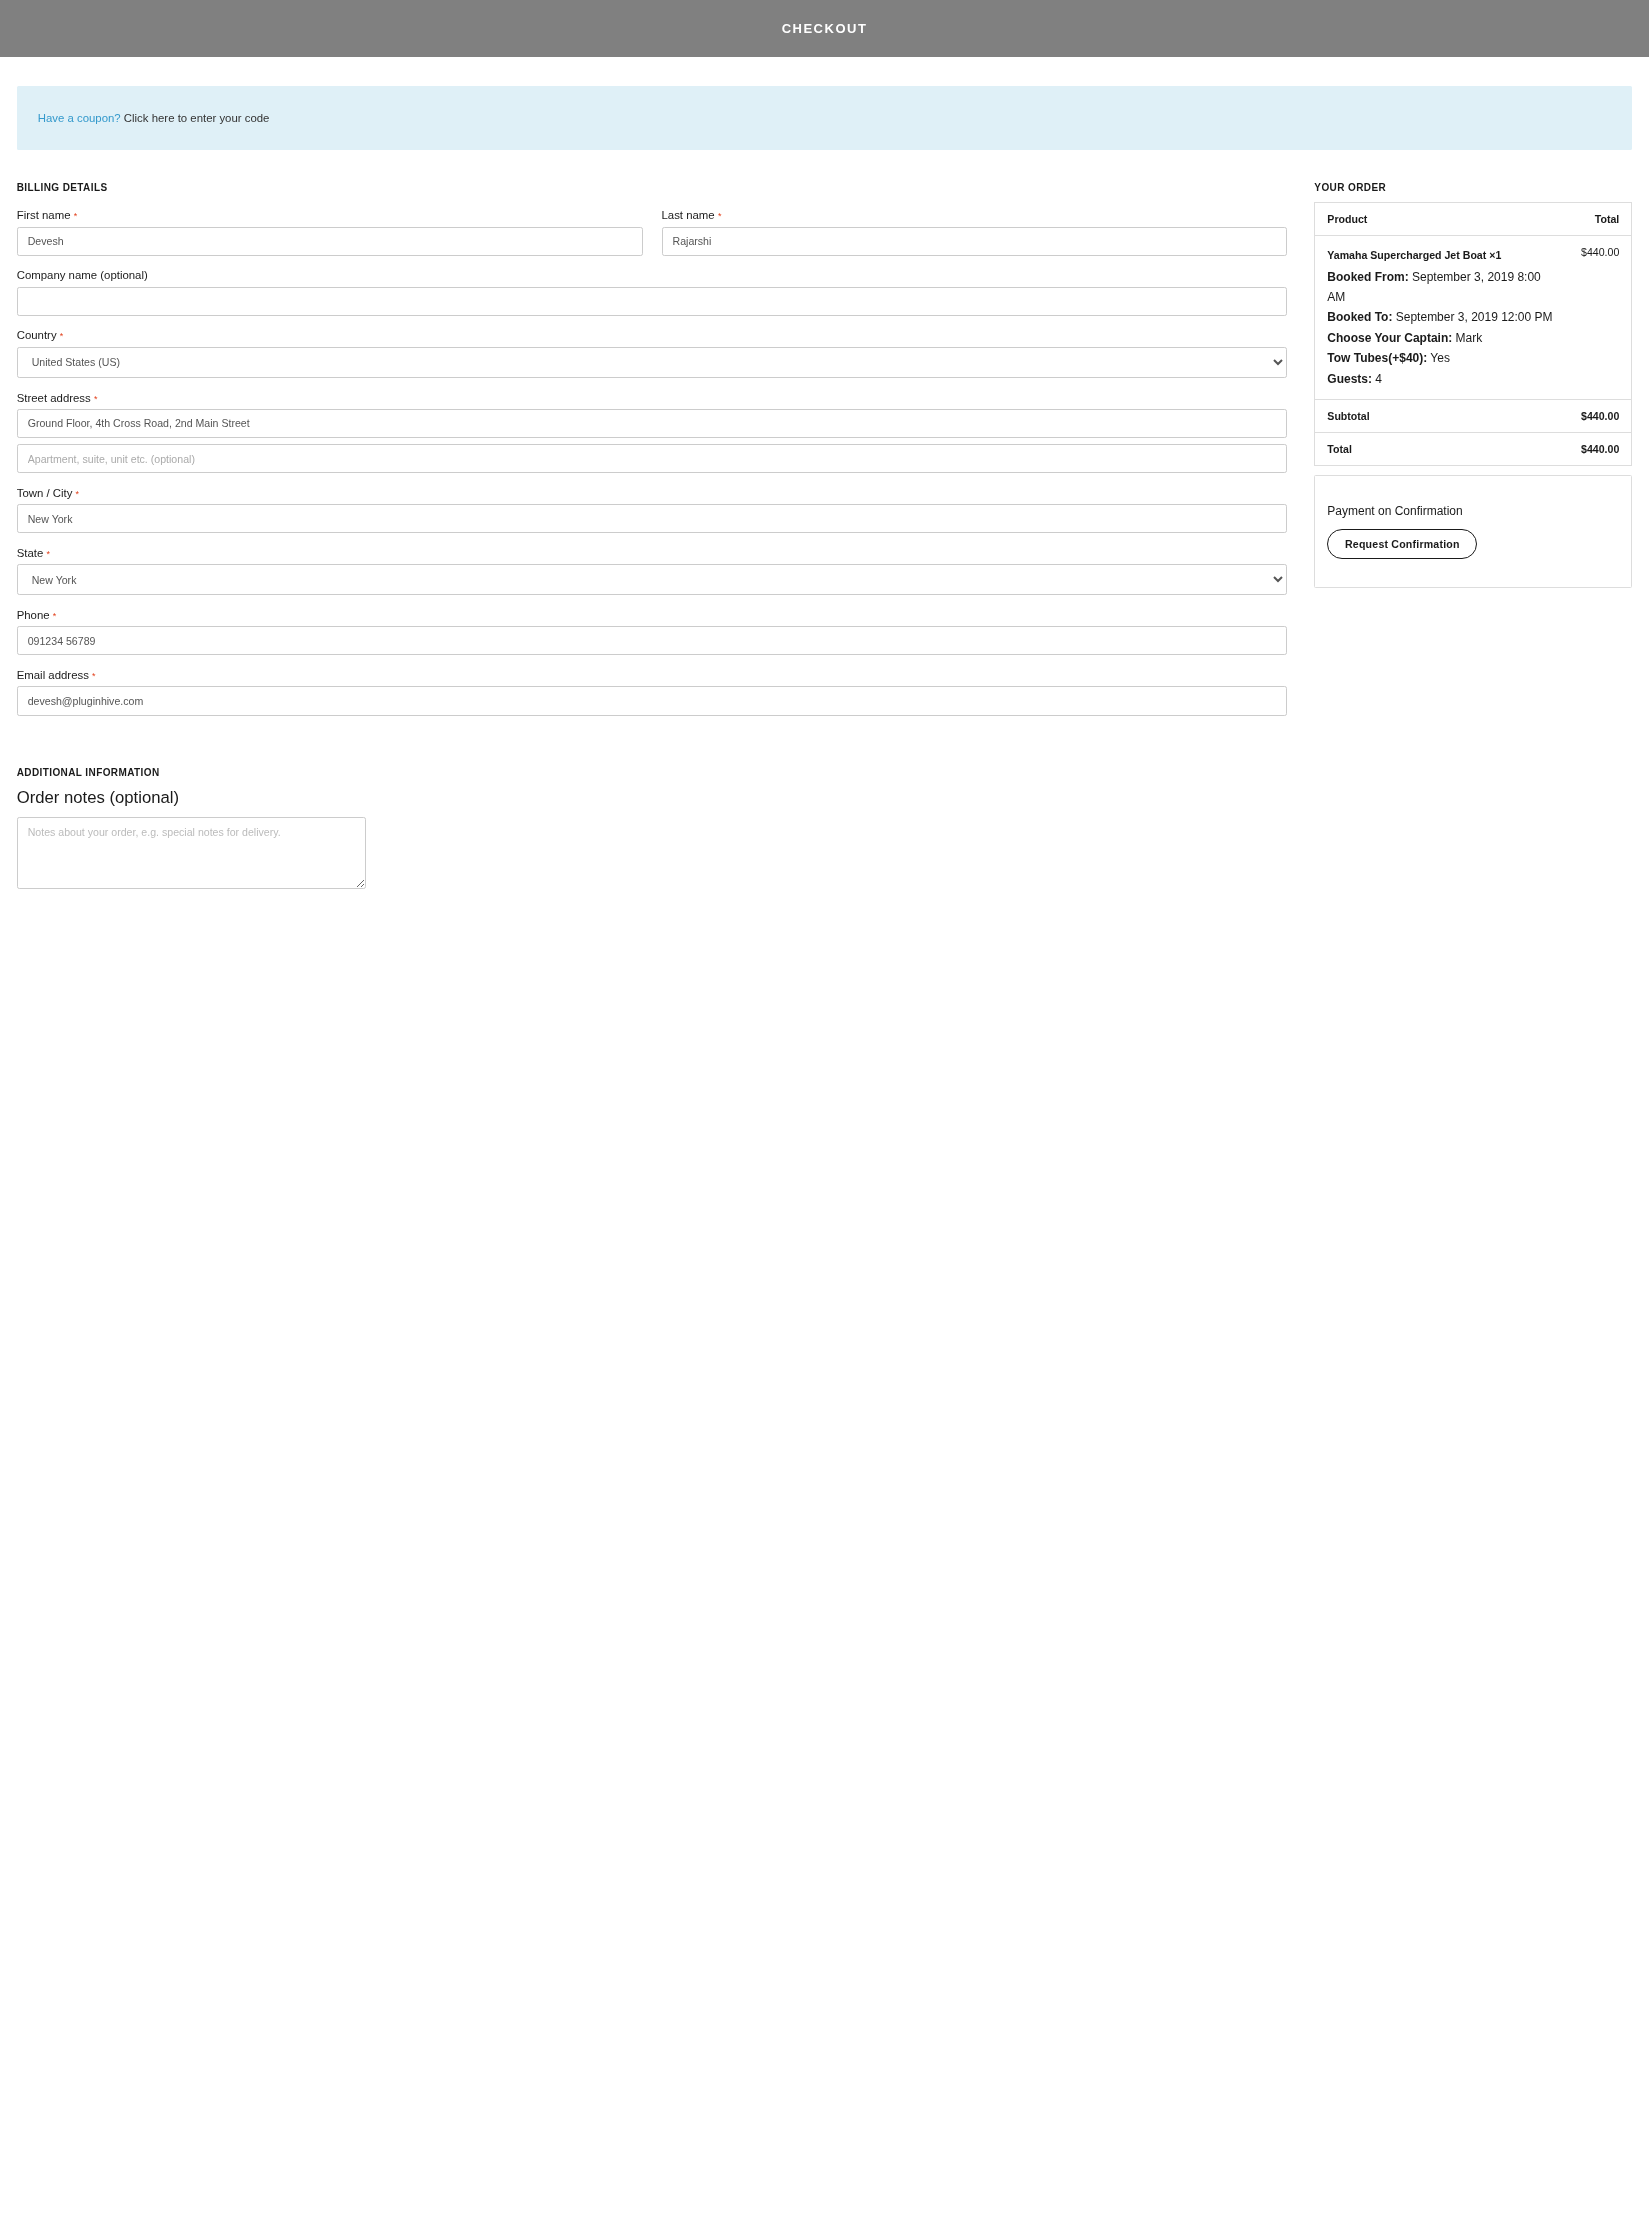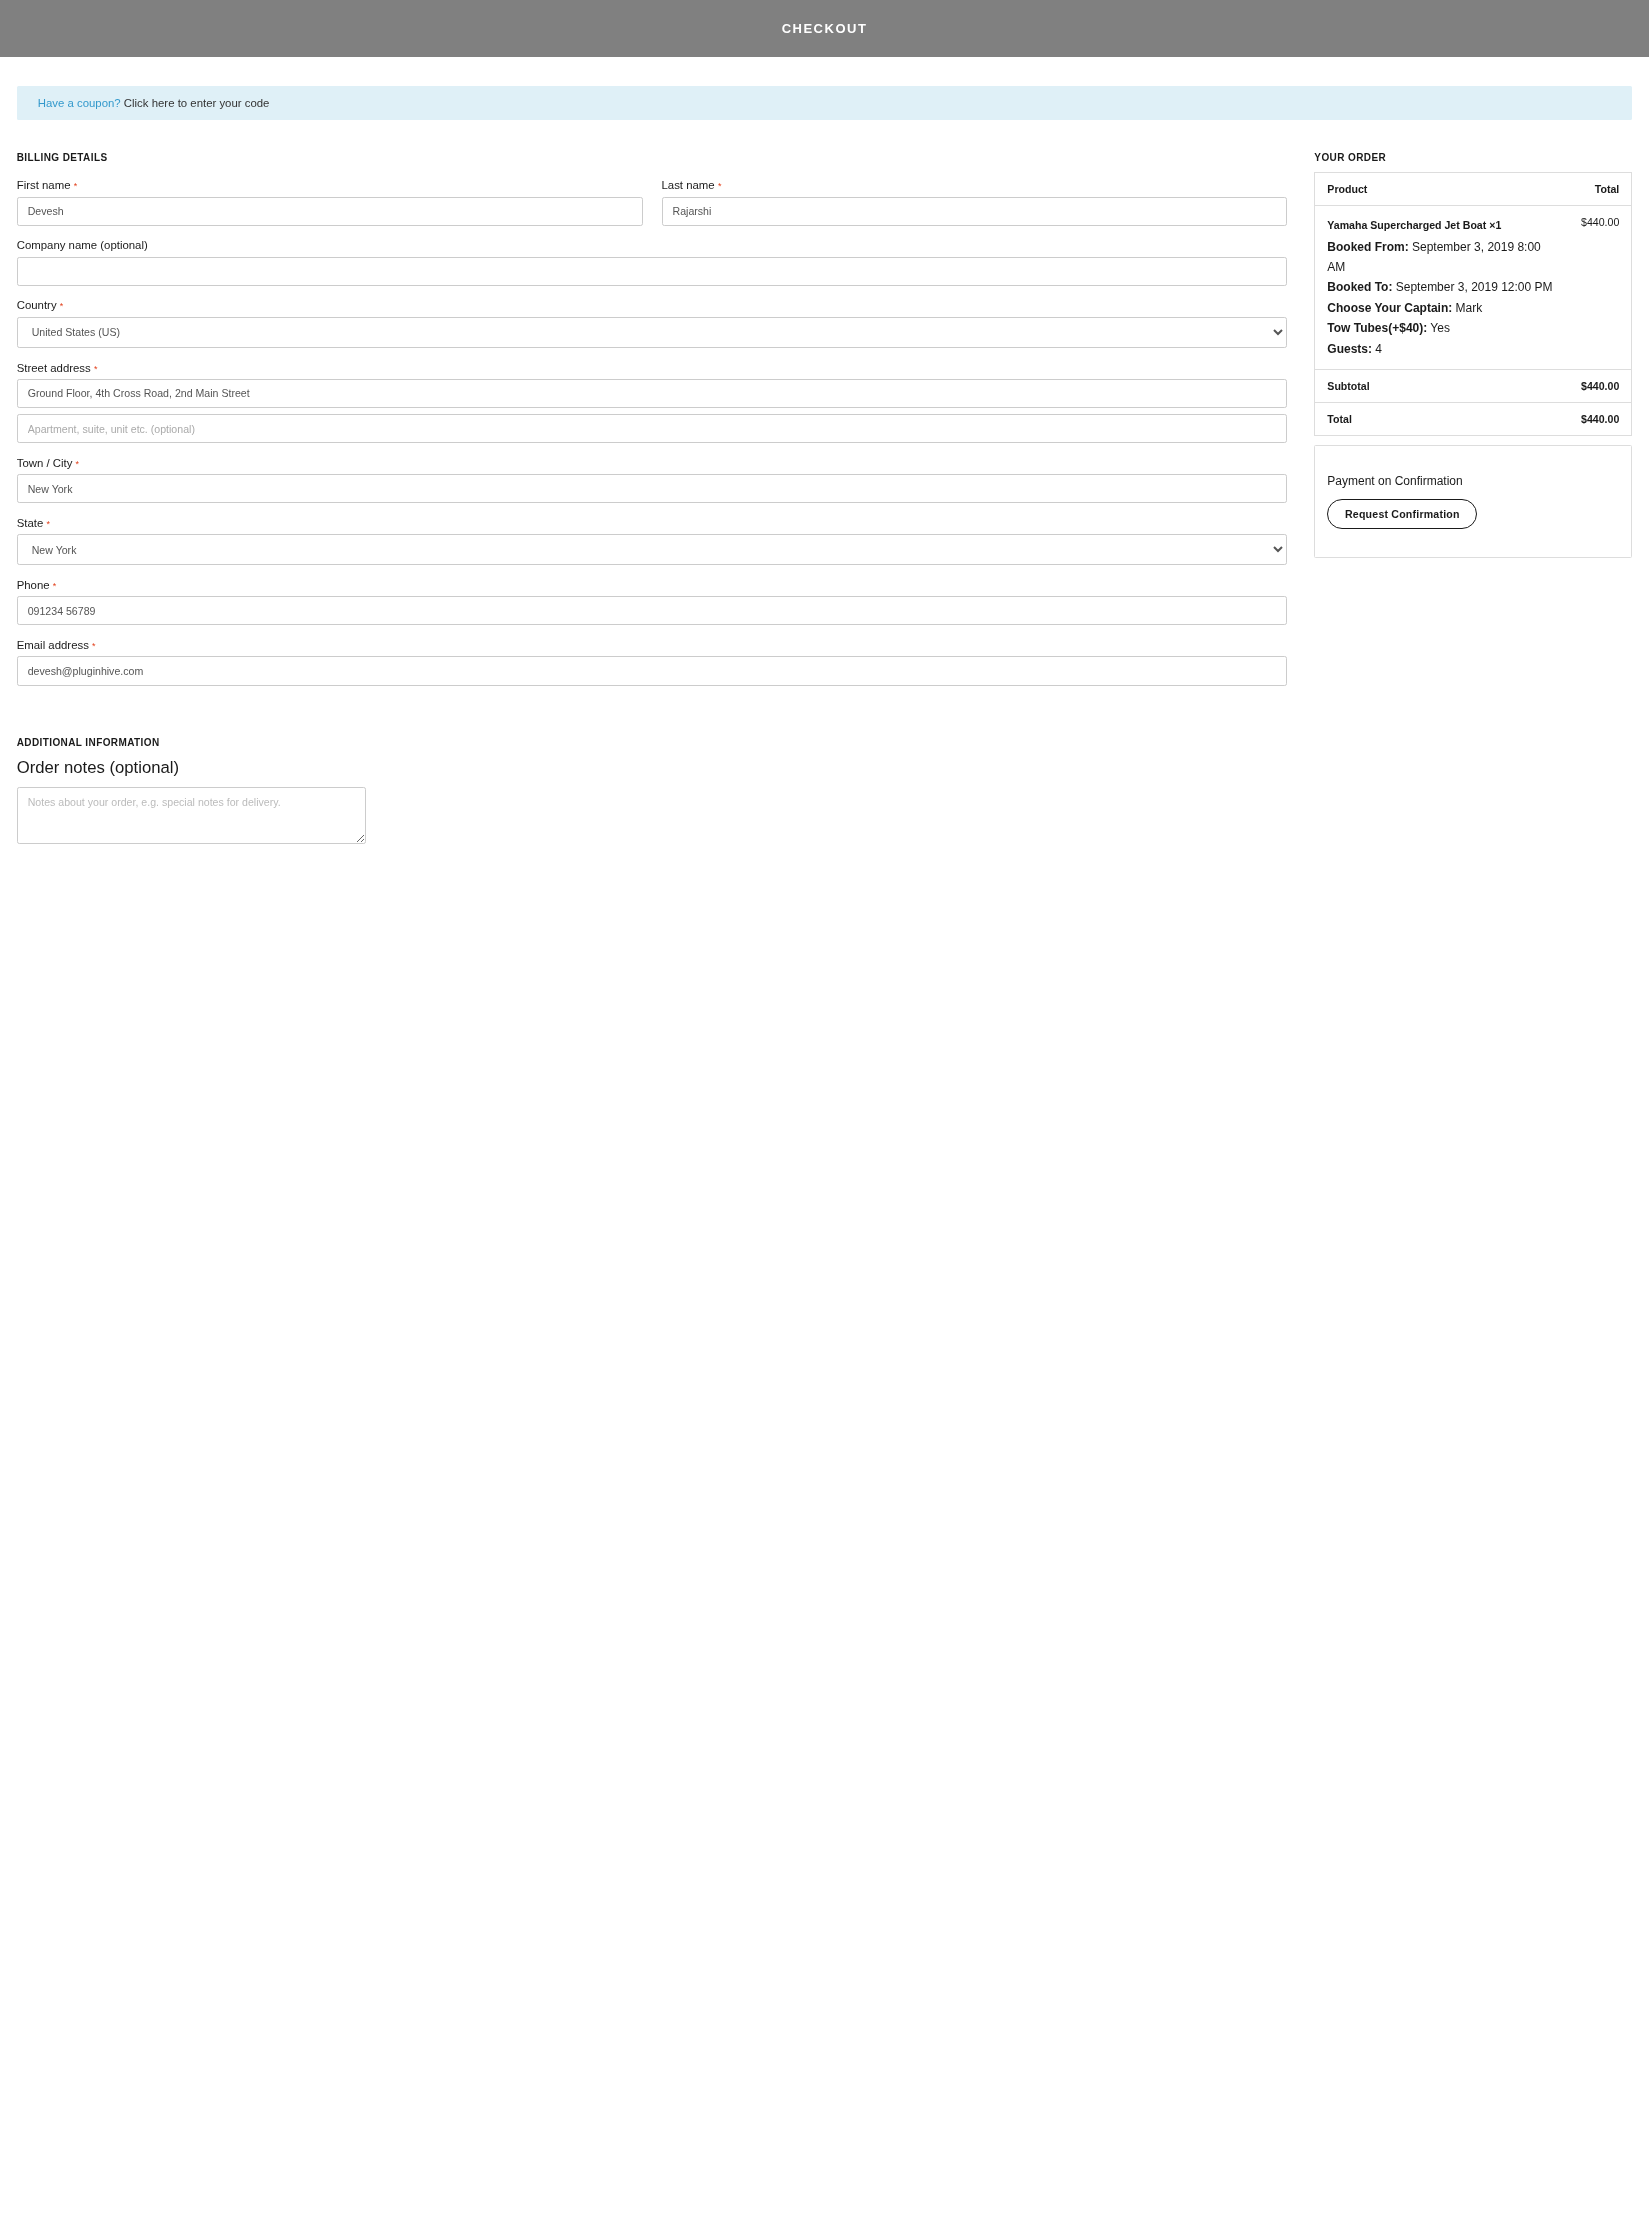--- a/index.html
+++ b/index.html
@@ -14,21 +14,21 @@
     .header-title {
       color: #fff;
       font-size: 13px;
       font-weight: 700;
       letter-spacing: 1.5px;
     }
 
     
     .coupon-banner {
       background: #dff0f7;
-      padding: 11px 21px;
+      padding: 26px 21px;
       margin: 29px 16.7px 7.6px 16.7px;
       border-radius: 1.5px;
       font-size: 11.4px;
     }
     .coupon-link {
       color: #3399cc;
       text-decoration: none;
     }
     .coupon-text {
       color: #333;
@@ -199,21 +199,21 @@
     }
     .order-notes-label {
       font-size: 16.7px;
       font-weight: 400;
       color: #1a1a1a;
       margin-bottom: 9px;
       display: block;
     }
     .order-notes-textarea {
       width: 349px;
-      height: 57px;
+      height: 72px;
       padding: 7.6px 10px;
       border: 0.8px solid #ccc;
       border-radius: 2.3px;
       font-size: 10.6px;
       color: #aaa;
       resize: vertical;
       font-family: inherit;
     }
     .order-notes-textarea::placeholder {
       color: #bbb;

